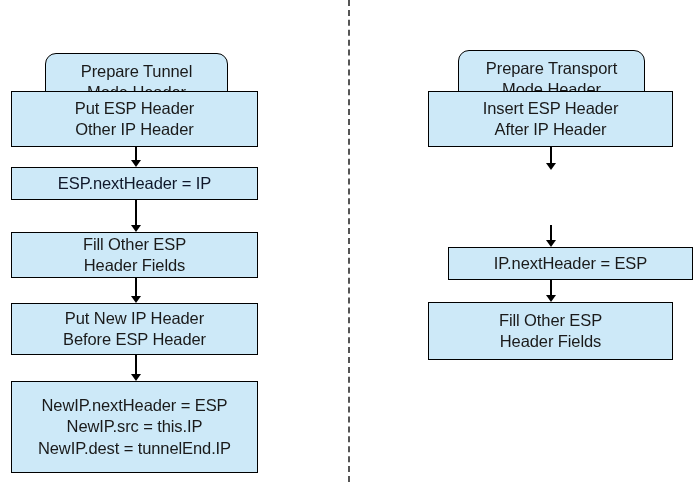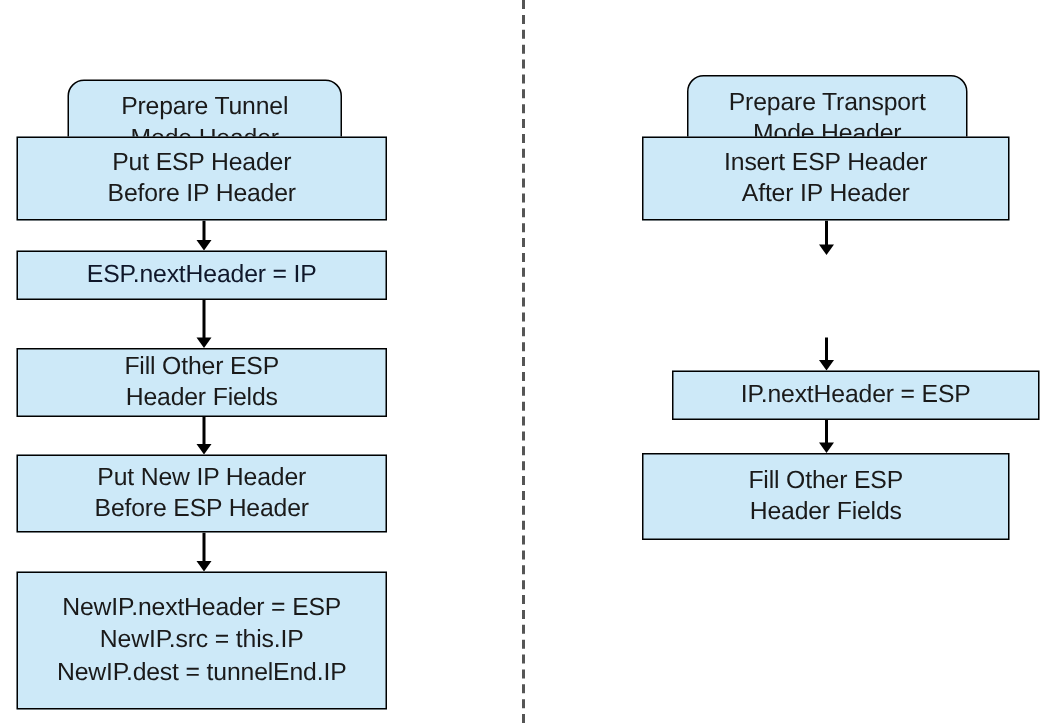--- a/index.html
+++ b/index.html
@@ -95,21 +95,21 @@
       <div class="stem" style="height: 19px; background: rgb(0, 0, 0);"></div>
       <div class="head" style="top: 18px; border-top-color: rgb(0, 0, 0);"></div>
     </div>
     <div class="connector" style="left: 136px; top: 355px; height: 26px;">
       <div class="stem" style="height: 20px; background: rgb(0, 0, 0);"></div>
       <div class="head" style="top: 19px; border-top-color: rgb(0, 0, 0);"></div>
     </div>
     <div class="node rounded" style="left: 45px; top: 5px; width: 183px; height: 58px; background: rgb(205, 233, 248); border-color: rgb(0, 0, 0); color: rgb(26, 26, 26);">Prepare Tunnel
 Mode Header</div>
     <div class="node" style="left: 11px; top: 91px; width: 247px; height: 56px; background: rgb(205, 233, 248); border-color: rgb(0, 0, 0); color: rgb(26, 26, 26);">Put ESP Header
-Before IP Header</div>
+Other IP Header</div>
     <div class="node" style="left: 11px; top: 167px; width: 247px; height: 33px; background: rgb(205, 233, 248); border-color: rgb(0, 0, 0); color: #0f172a;">ESP.nextHeader = IP</div>
     <div class="node" style="left: 11px; top: 232px; width: 247px; height: 46px; background: rgb(205, 233, 248); border-color: rgb(0, 0, 0); color: rgb(26, 26, 26);">Fill Other ESP
 Header Fields</div>
     <div class="node" style="left: 11px; top: 381px; width: 247px; height: 92px; background: rgb(205, 233, 248); border-color: rgb(0, 0, 0); color: rgb(26, 26, 26);">NewIP.nextHeader = ESP
 NewIP.src = this.IP
 NewIP.dest = tunnelEnd.IP</div>
     <div class="node" style="left: 11px; top: 303px; width: 247px; height: 52px; background: rgb(205, 233, 248); border-color: rgb(0, 0, 0); color: rgb(26, 26, 26);">Put New IP Header
 Before ESP Header</div>
     <div class="connector" style="left: 551px; top: 63px; height: 28px;">
       <div class="stem" style="height: 22px; background: rgb(0, 0, 0);"></div>

